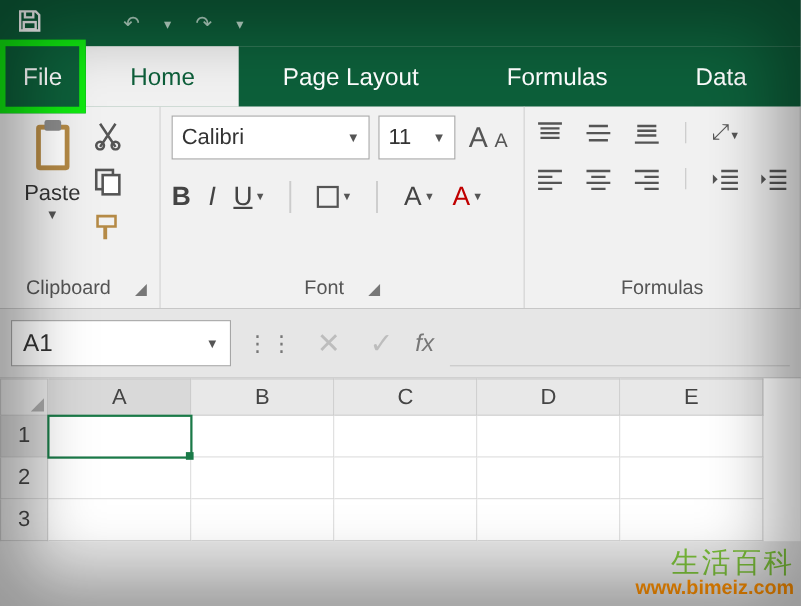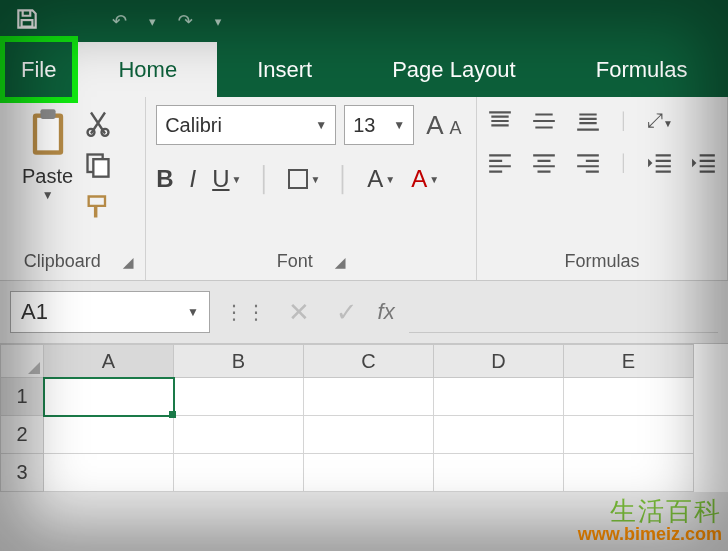--- a/index.html
+++ b/index.html
@@ -102,23 +102,23 @@
   <span class="qat-sep"></span>
   <span class="qat-icon">↶</span>
   <span class="qat-caret">▾</span>
   <span class="qat-icon">↷</span>
   <span class="qat-caret">▾</span>
 </div>
 
 <div class="tabs">
   <div class="tab tab-file">File</div>
   <div class="tab tab-home">Home</div>
-  <div class="tab">Insert</div>
   <div class="tab">Page Layout</div>
   <div class="tab">Formulas</div>
+  <div class="tab">Data</div>
 </div>
 
 <div class="ribbon">
 
   <div class="group grp-clip">
     <div class="group-body">
       <div class="paste-col">
         <svg class="clipboard-svg" viewBox="0 0 40 48">
           <rect x="6" y="6" width="28" height="38" rx="3" fill="#b58a46"></rect>
           <rect x="10" y="10" width="20" height="30" fill="#fff"></rect>
@@ -150,21 +150,21 @@
   </div>
 
   <div class="group grp-font">
     <div class="group-body" style="flex-direction:column;">
       <div class="font-row1">
         <div class="combo combo-font">
           <span>Calibri</span>
           <span class="caret">▼</span>
         </div>
         <div class="combo combo-size">
-          <span>13</span>
+          <span>11</span>
           <span class="caret">▼</span>
         </div>
         <div class="grow-shrink">
           <span class="growA">A</span>
           <span class="shrinkA">A</span>
         </div>
       </div>
       <div class="font-row2">
         <span style="font-weight:bold">B</span>
         <span style="font-style:italic">I</span>

